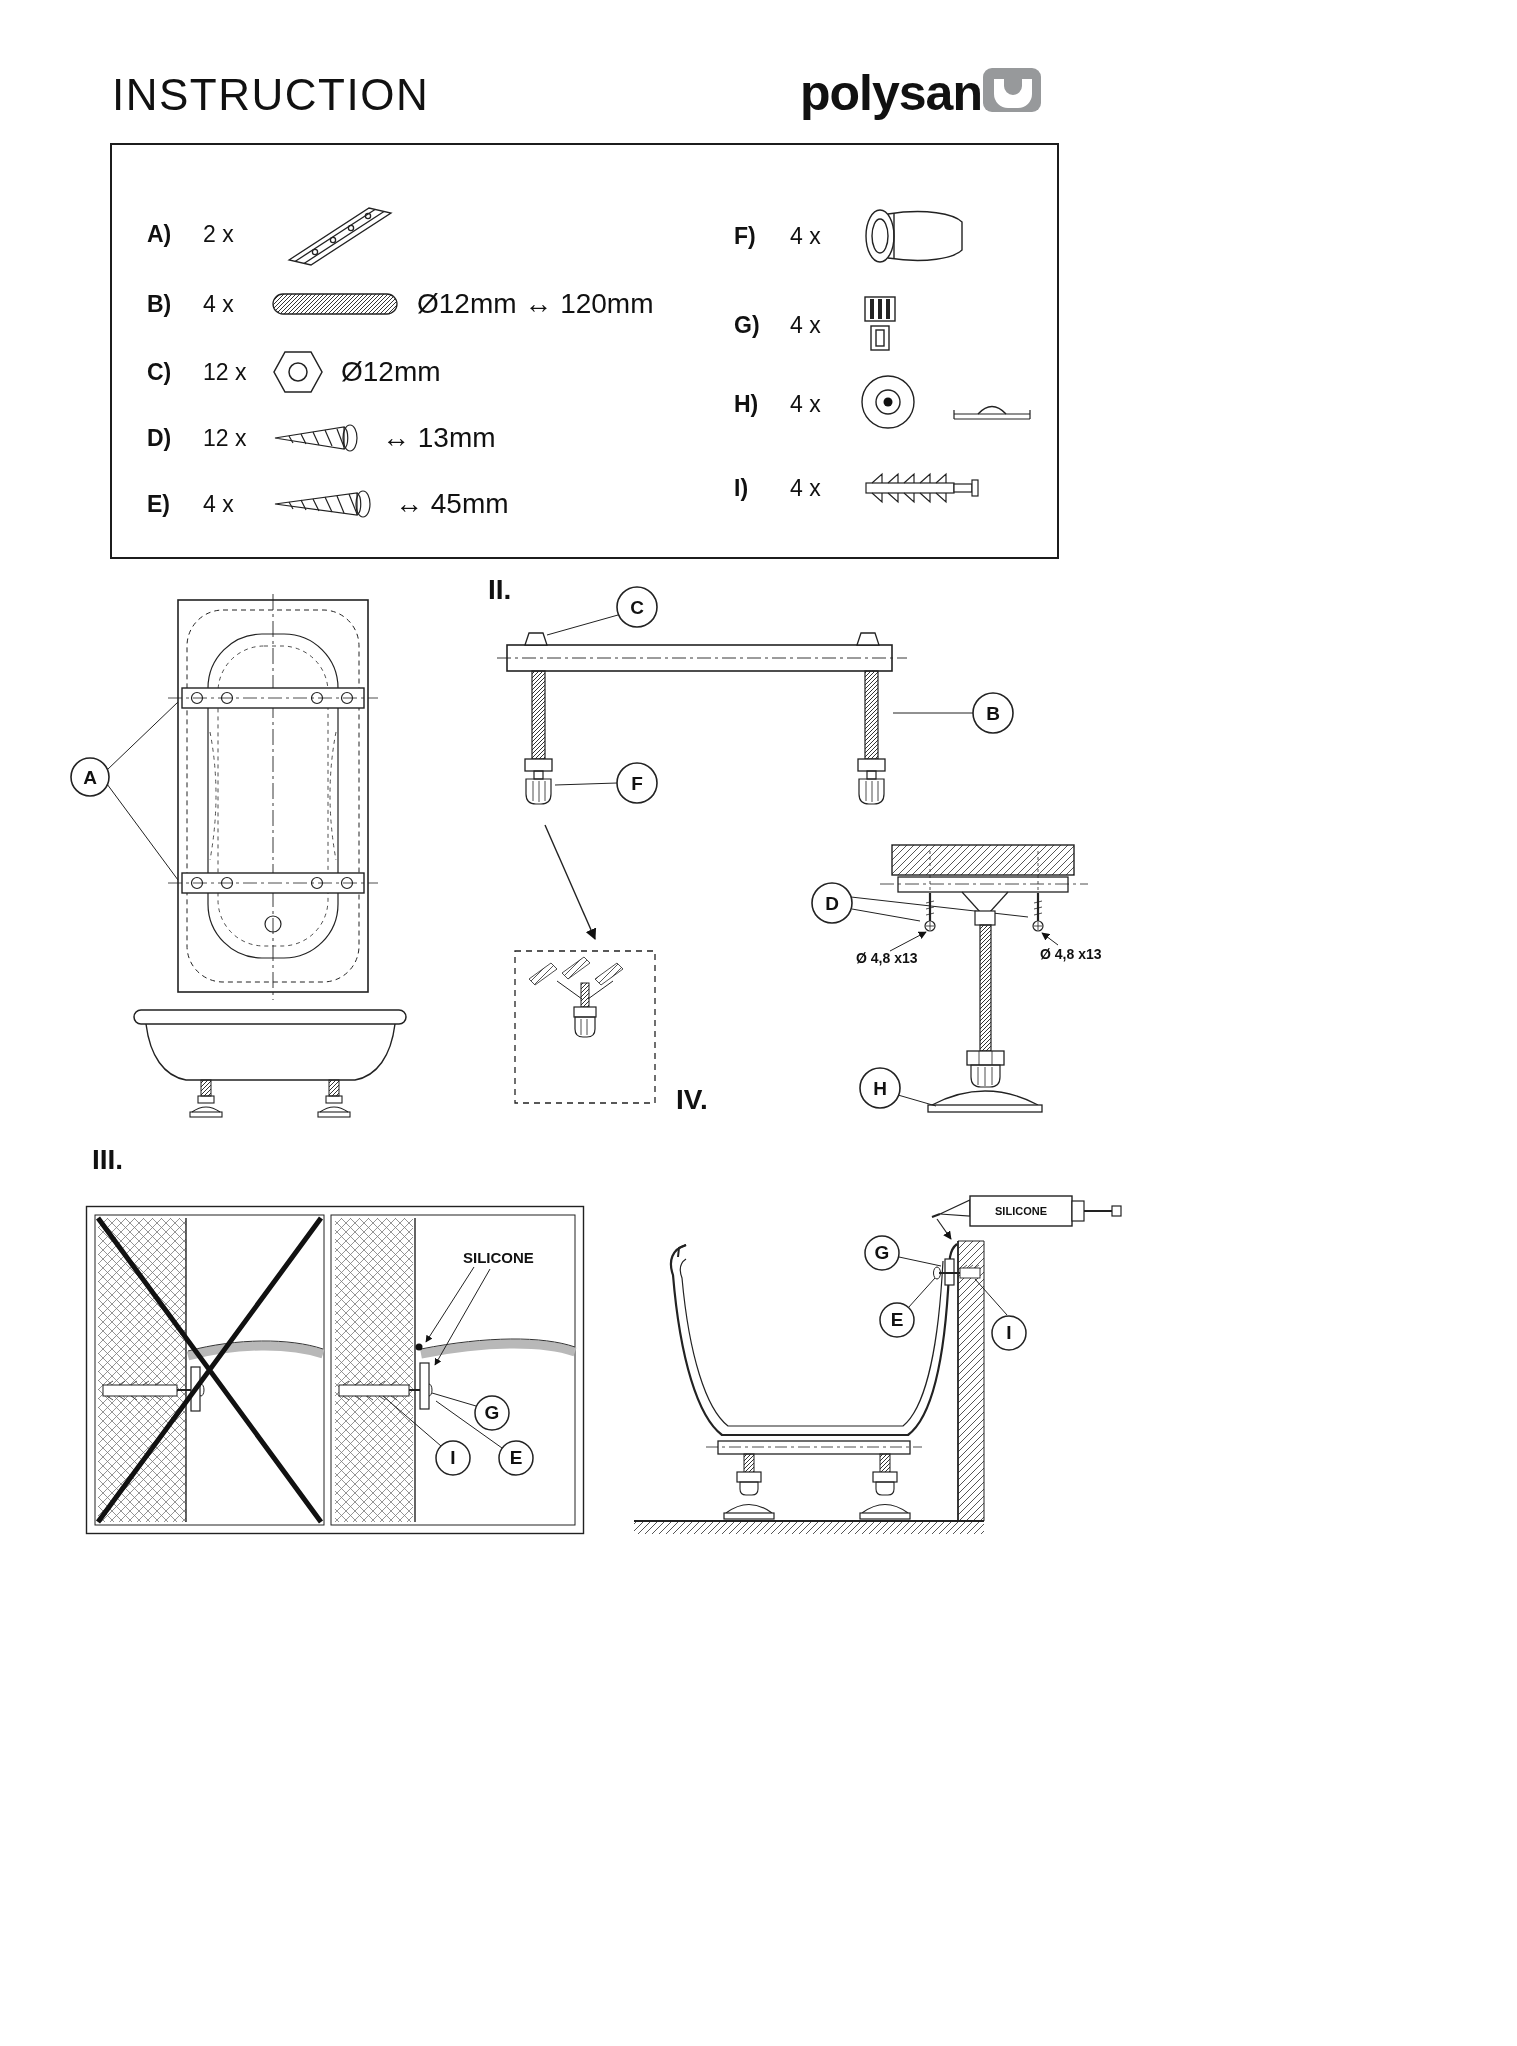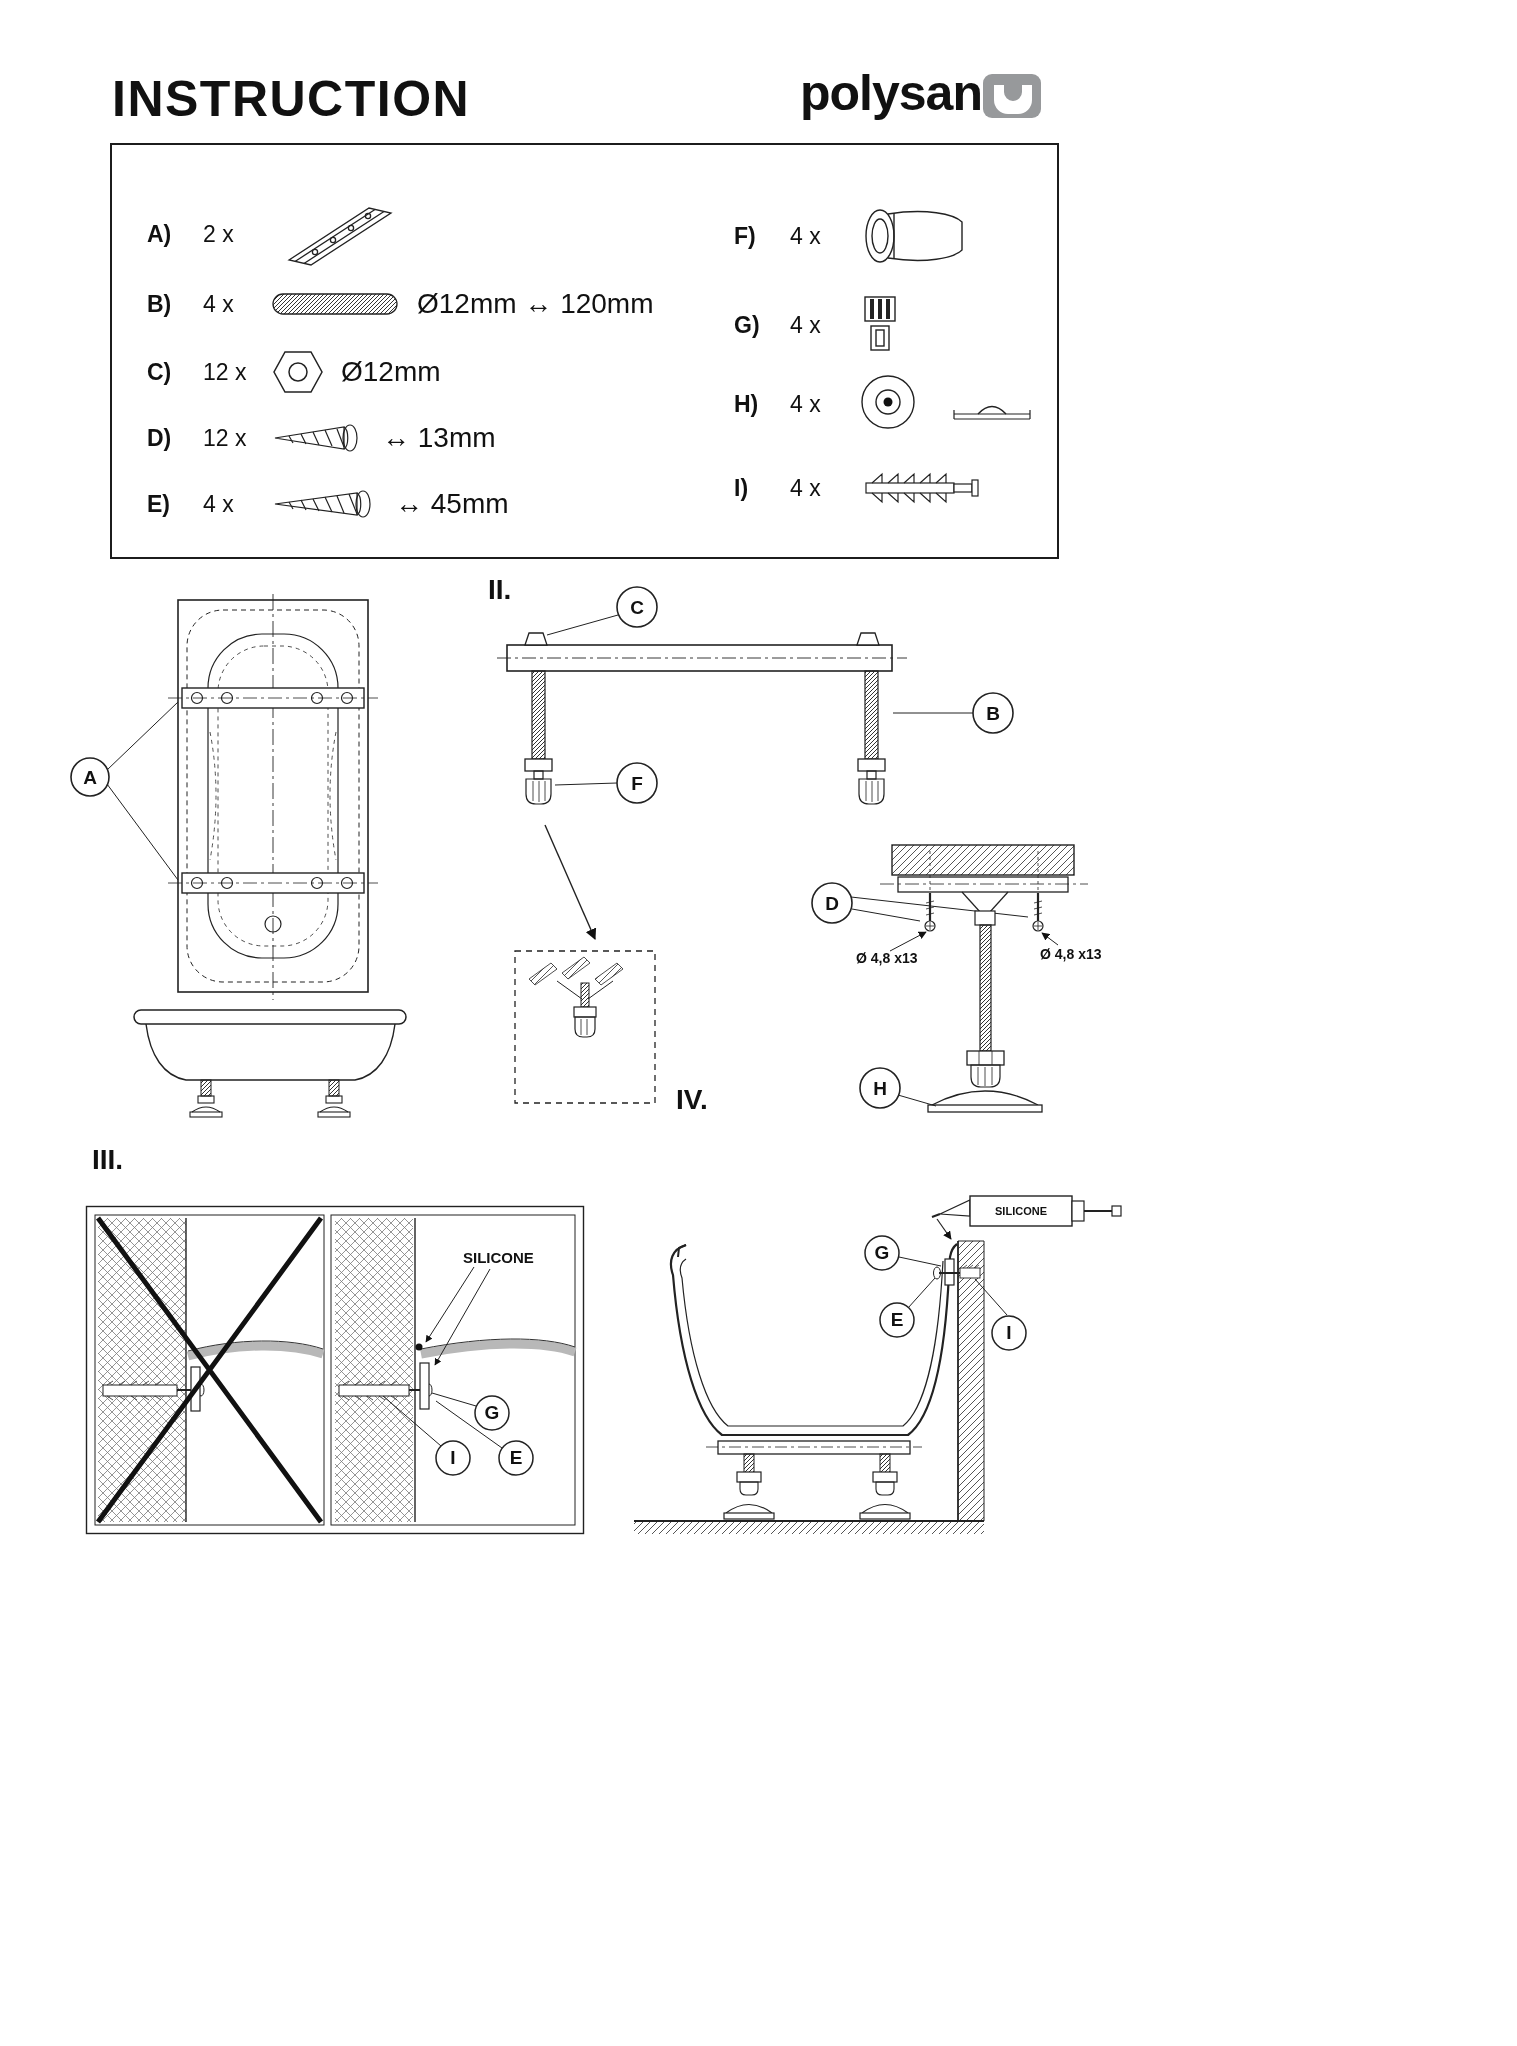--- a/index.html
+++ b/index.html
@@ -1,20 +1,20 @@
 <!DOCTYPE html>
 <html><head>
 <meta charset="utf-8">
 <style>
   html,body{margin:0;padding:0}
   body{width:1517px;height:2046px;position:relative;background:#fff;
        font-family:"Liberation Sans",sans-serif;color:#111;overflow:hidden}
   .abs{position:absolute}
-  .title{font-size:50px;font-weight:700;letter-spacing:1.5px}
-  .brand{display:flex;align-items:flex-end;}
+  .title{font-size:44px;font-weight:400;letter-spacing:1.5px}
+  .brand{display:flex;align-items:flex-start;}
   .brand-text{font-size:50px;font-weight:700;letter-spacing:-1px}
   .parts-box{border:2px solid #1c1c1c;background:#fff}
   .part-row{display:flex;align-items:center;height:66px;position:absolute}
   .p-label{font-size:23px;font-weight:700;width:56px}
   .p-qty{font-size:23px;width:68px}
   .p-icon{display:flex;align-items:center}
   .p-dims{font-size:28px;margin-left:16px;white-space:nowrap}
   .sec-label{font-size:28px;font-weight:700}
   svg{display:block;overflow:visible}
   svg text{font-family:"Liberation Sans",sans-serif;fill:#111}

